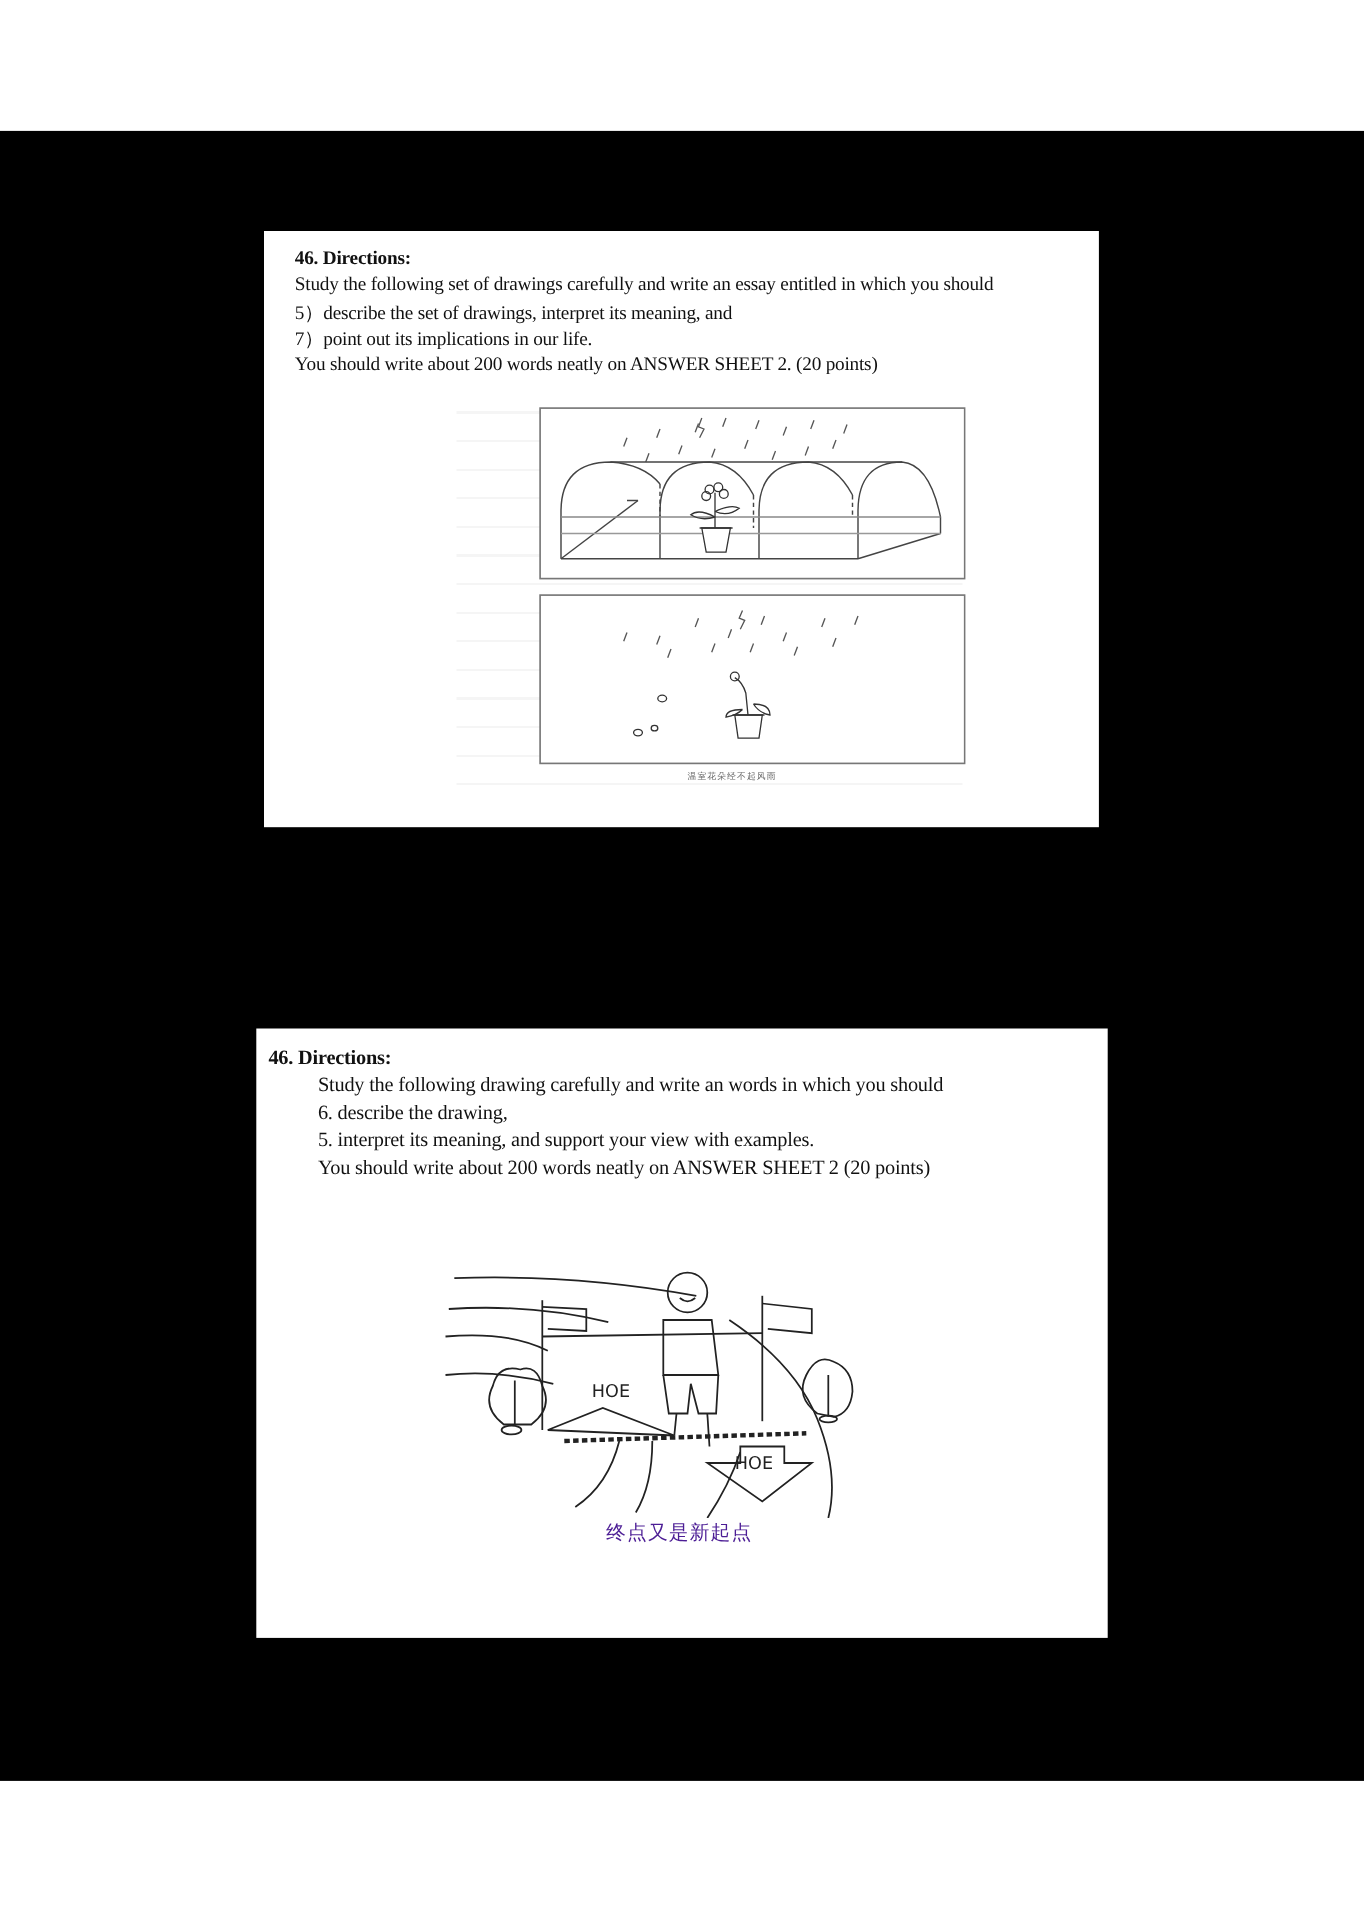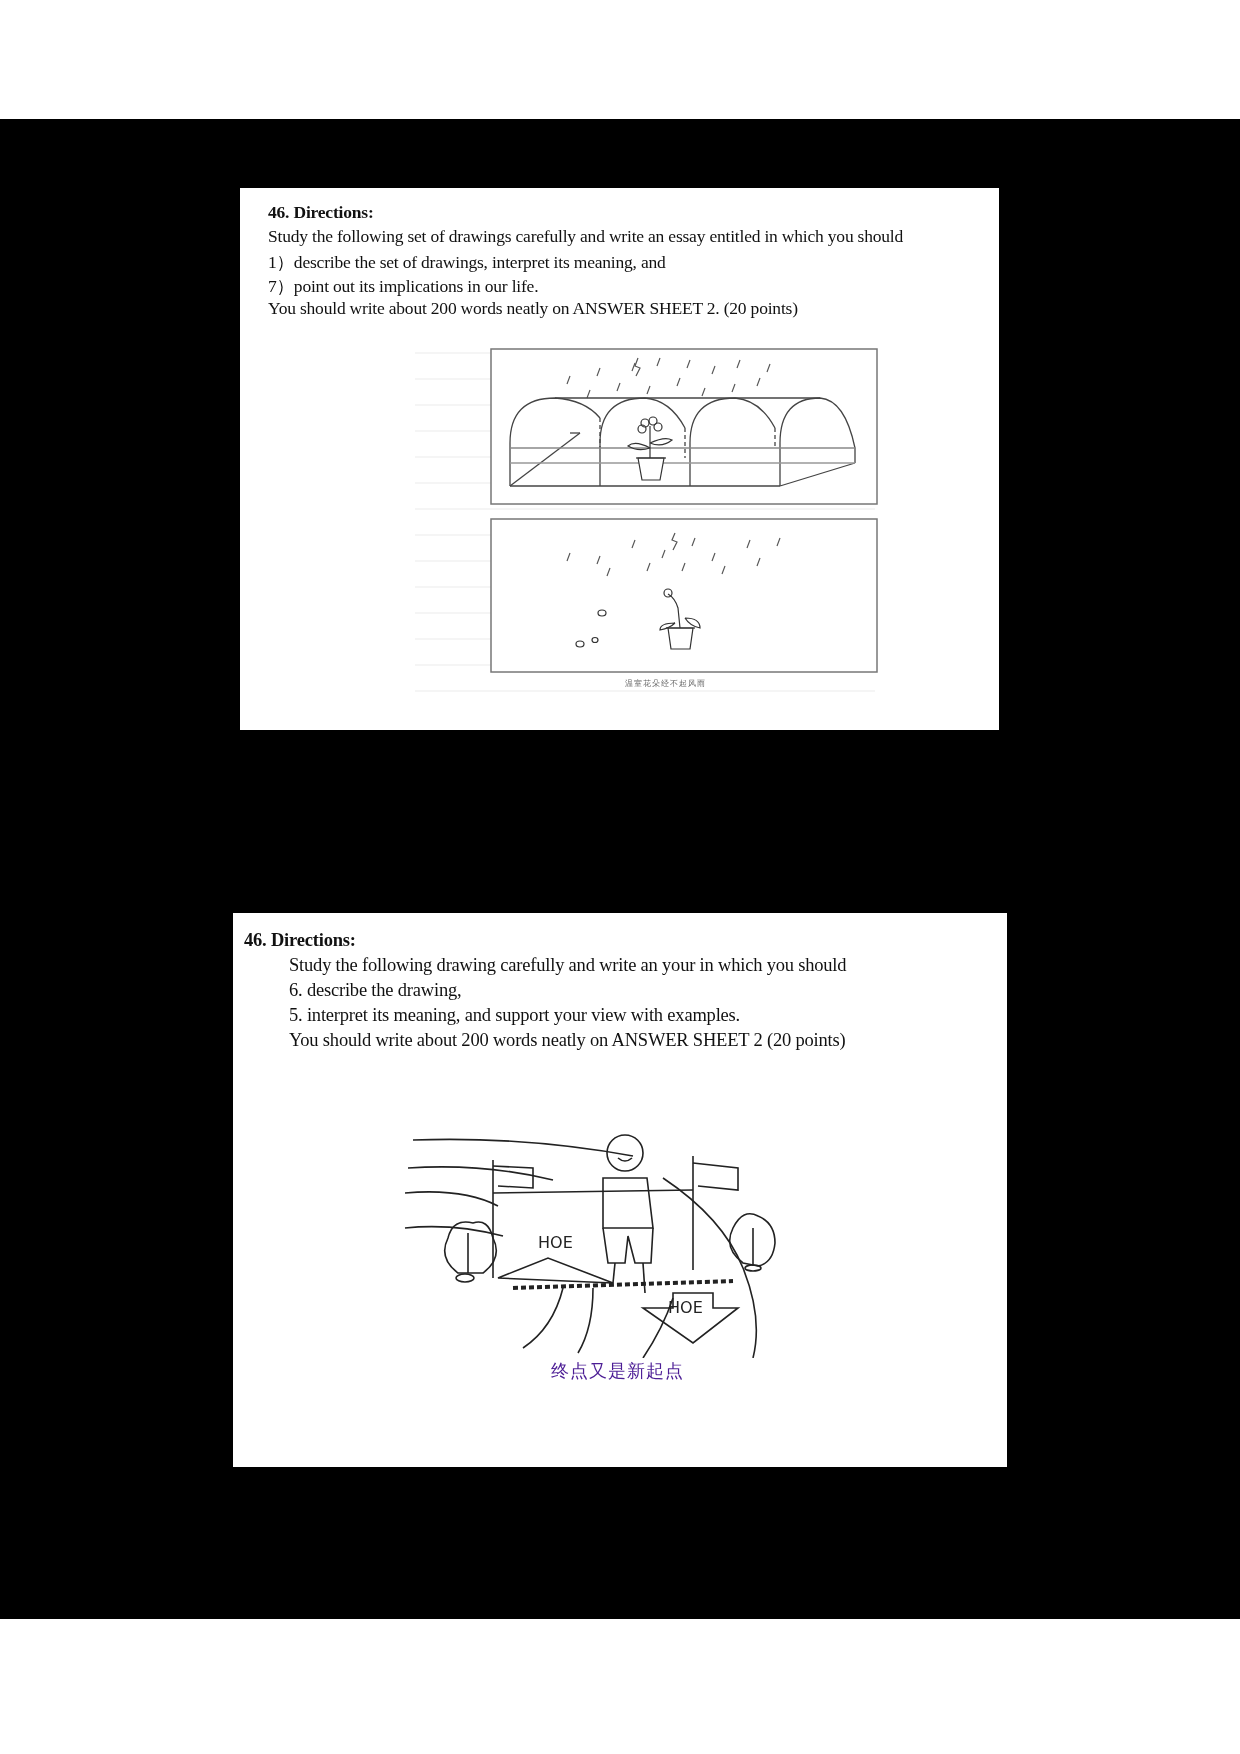--- a/index.html
+++ b/index.html
@@ -7,21 +7,21 @@
     width: 1240px; height: 1754px; position: relative;
     background: #ffffff; overflow: hidden;
     font-family: "Liberation Serif", "DejaVu Serif", serif;
     color: #111;
   }
   .black-band {
     position: absolute; left: 0; top: 119px; width: 1240px; height: 1500px;
     background: #000;
   }
   .panel {
-    position: absolute; background: #fff;
+    position: absolute; background: #fff; margin-top: 22px;
   }
   #panel1 { left: 240px; top: 188px; width: 759px; height: 542px; }
   #panel2 { left: 233px; top: 913px; width: 774px; height: 554px; }
   .heading {
     position: absolute; font-weight: bold; font-size: 17.5px; letter-spacing: -0.2px;
   }
   .line {
     position: absolute; font-size: 17.5px; white-space: nowrap; letter-spacing: -0.2px;
   }
   #panel2 .heading, #panel2 .line { font-size: 18.5px; }
@@ -38,21 +38,21 @@
   }
 </style>
 </head>
 <body>
 
 <div class="black-band"></div>
 
 <div class="panel" id="panel1">
   <div class="heading" style="left:28px; top:14px;">46. Directions:</div>
   <div class="line" style="left:28px; top:38px;">Study the following set of drawings carefully and write an essay entitled in which you should</div>
-  <div class="line" style="left:28px; top:62px;">1）describe the set of drawings, interpret its meaning, and</div>
+  <div class="line" style="left:28px; top:62px;">5）describe the set of drawings, interpret its meaning, and</div>
   <div class="line" style="left:28px; top:86px;">7）point out its implications in our life.</div>
   <div class="line" style="left:28px; top:110px;">You should write about 200 words neatly on ANSWER SHEET 2. (20 points)</div>
 
   <div class="faint-text-bg" style="left:175px; top:155px; width:460px; height:360px;"></div>
 
   <svg class="drawing" style="left:250px; top:160px;" width="388" height="158" viewBox="0 0 388 158">
     <rect x="1" y="1" width="386" height="155" fill="#fff" stroke="#777" stroke-width="1.5"></rect>
 
     <g stroke="#555" stroke-width="1.2">
       <line x1="80" y1="28" x2="77" y2="36"></line>
@@ -132,21 +132,21 @@
       <ellipse cx="90" cy="126" rx="4" ry="3"></ellipse>
       <ellipse cx="105" cy="122" rx="3" ry="2.5"></ellipse>
     </g>
   </svg>
 
   <div class="caption cap1">温室花朵经不起风雨</div>
 </div>
 
 <div class="panel" id="panel2">
   <div class="heading" style="left:11px; top:17px;">46. Directions:</div>
-  <div class="line" style="left:56px; top:42px;">Study the following drawing carefully and write an your in which you should</div>
+  <div class="line" style="left:56px; top:42px;">Study the following drawing carefully and write an words in which you should</div>
   <div class="line" style="left:56px; top:67px;">6. describe the drawing,</div>
   <div class="line" style="left:56px; top:92px;">5. interpret its meaning, and    support your view with examples.</div>
   <div class="line" style="left:56px; top:117px;">You should write about 200 words neatly on ANSWER SHEET 2 (20 points)</div>
 
   <svg class="drawing" style="left:170px; top:205px;" width="440" height="240" viewBox="0 0 440 240">
     <g stroke="#222" stroke-width="1.6" fill="none">
 
       <path d="M10 22 Q120 18 230 38"></path>
       <path d="M5 50 Q80 45 150 62"></path>
       <path d="M2 75 Q60 70 95 88"></path>

